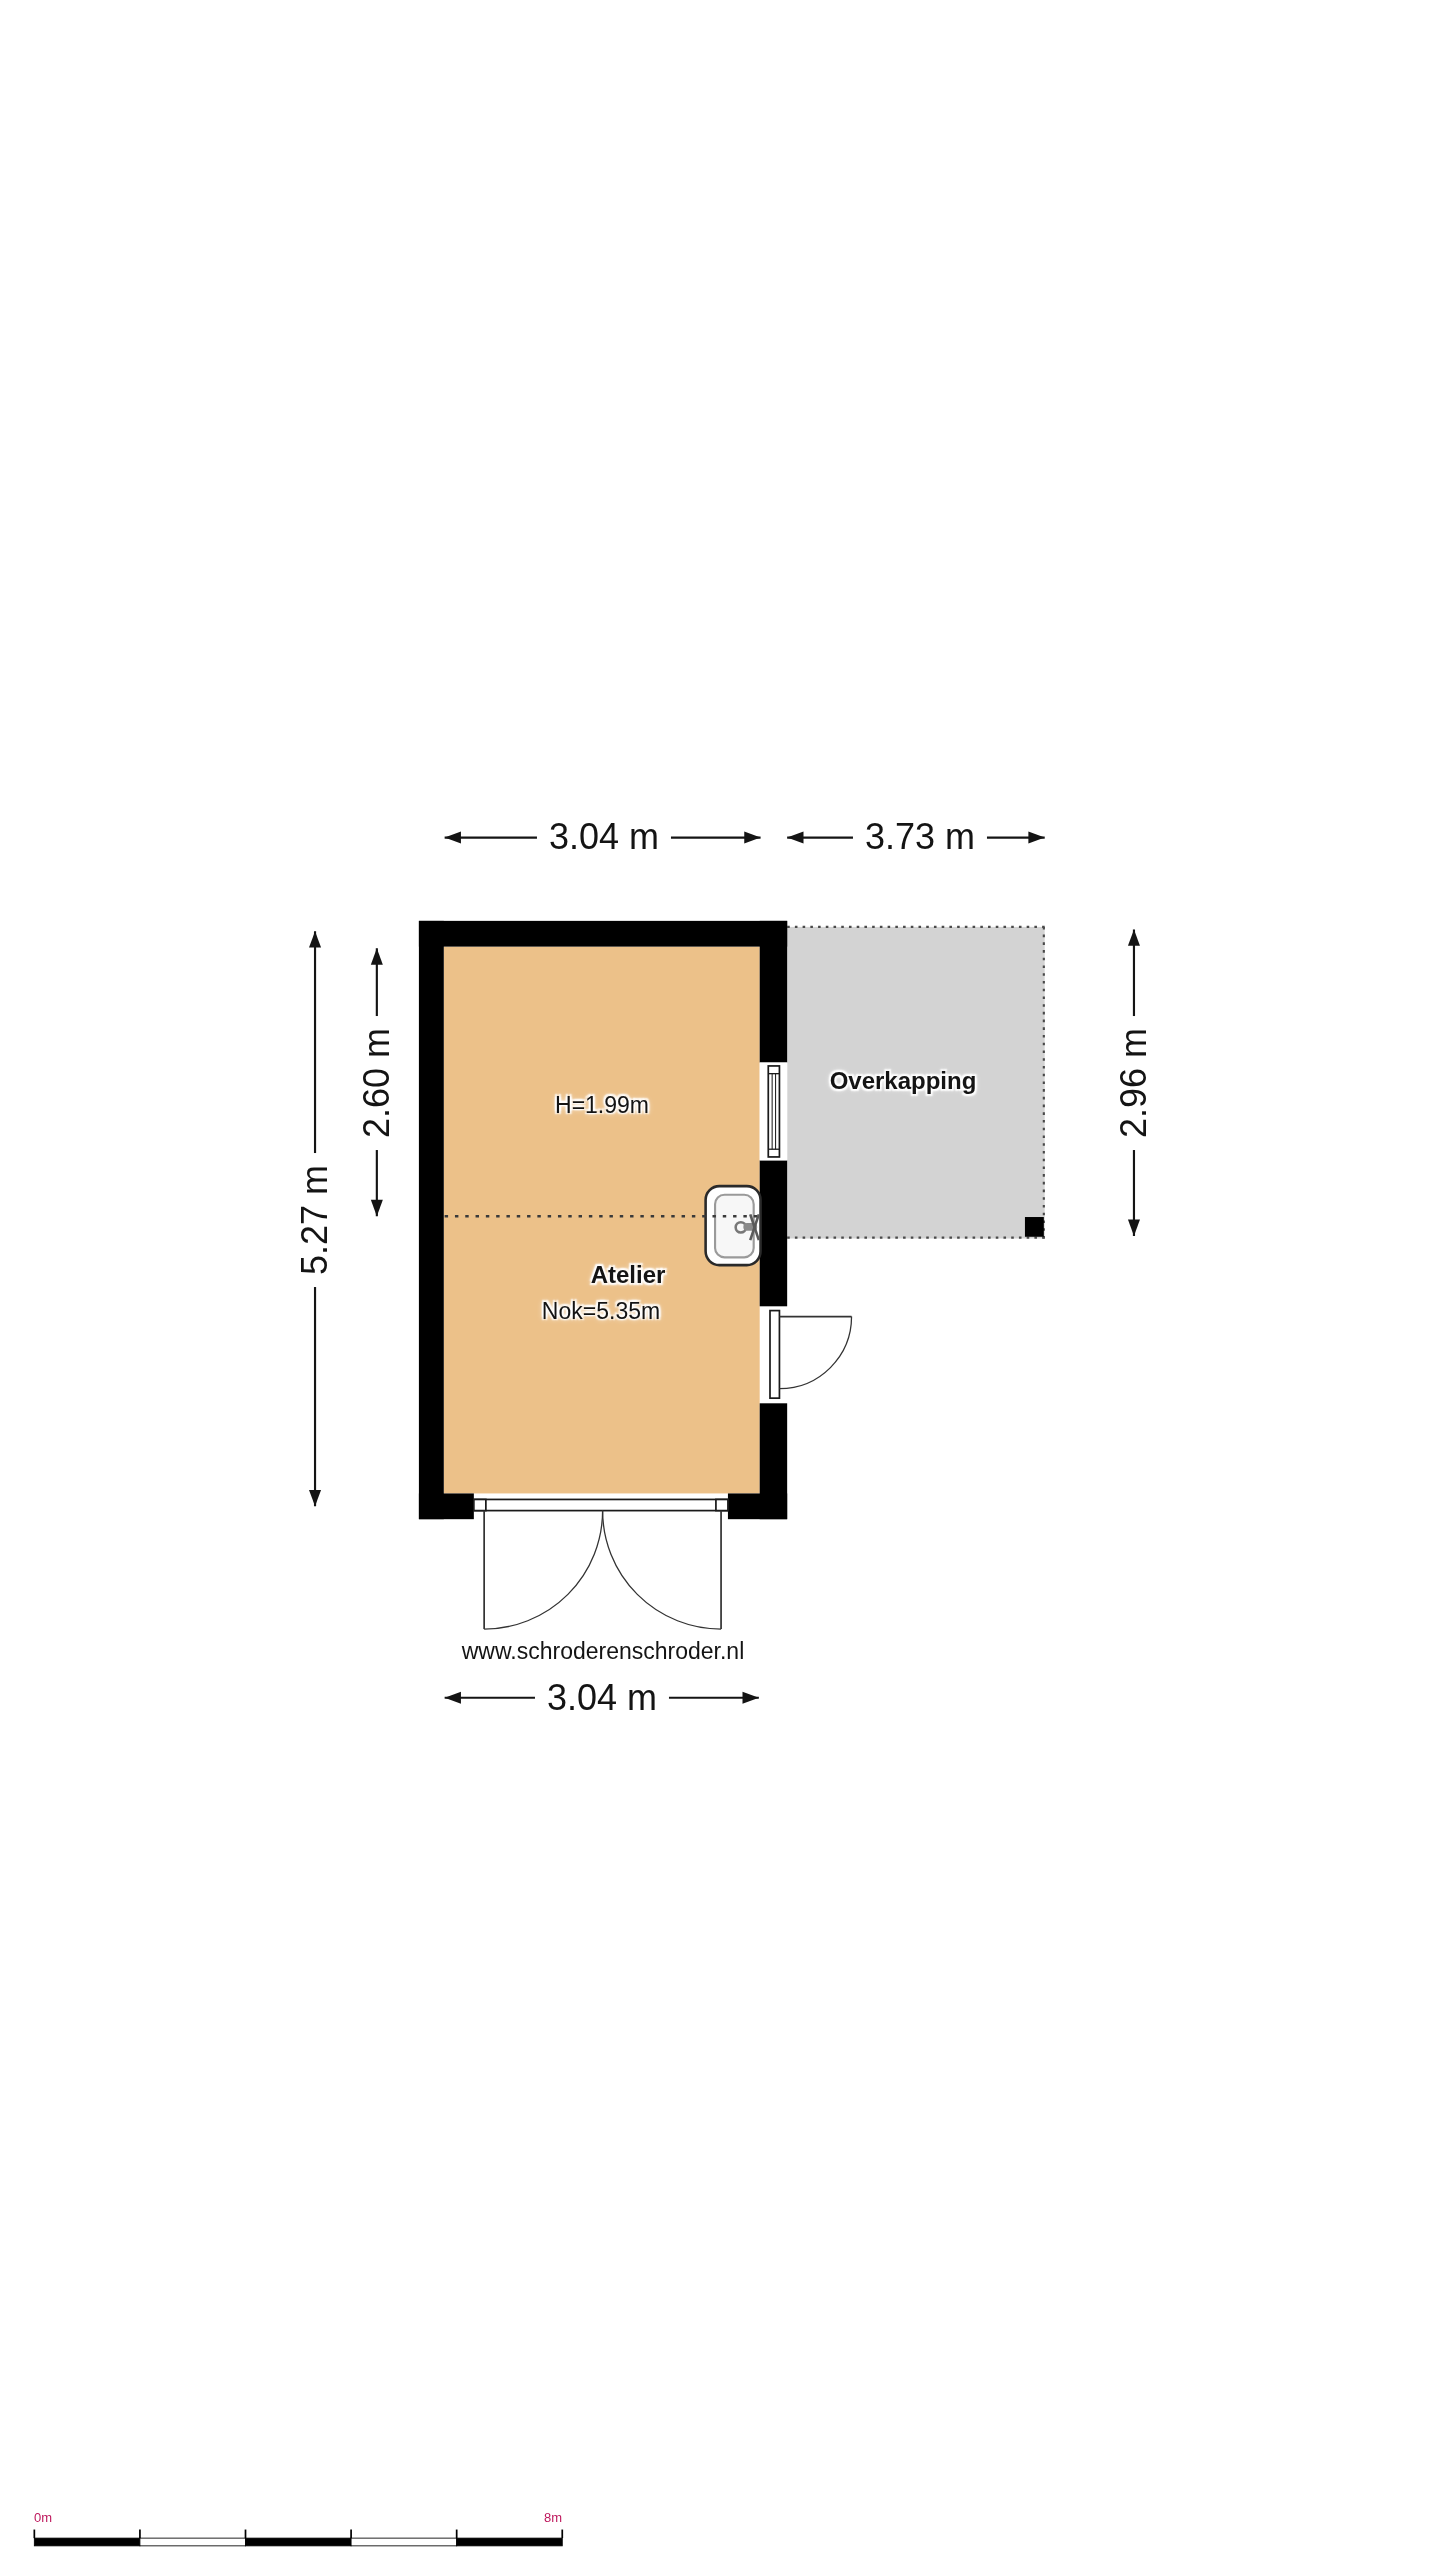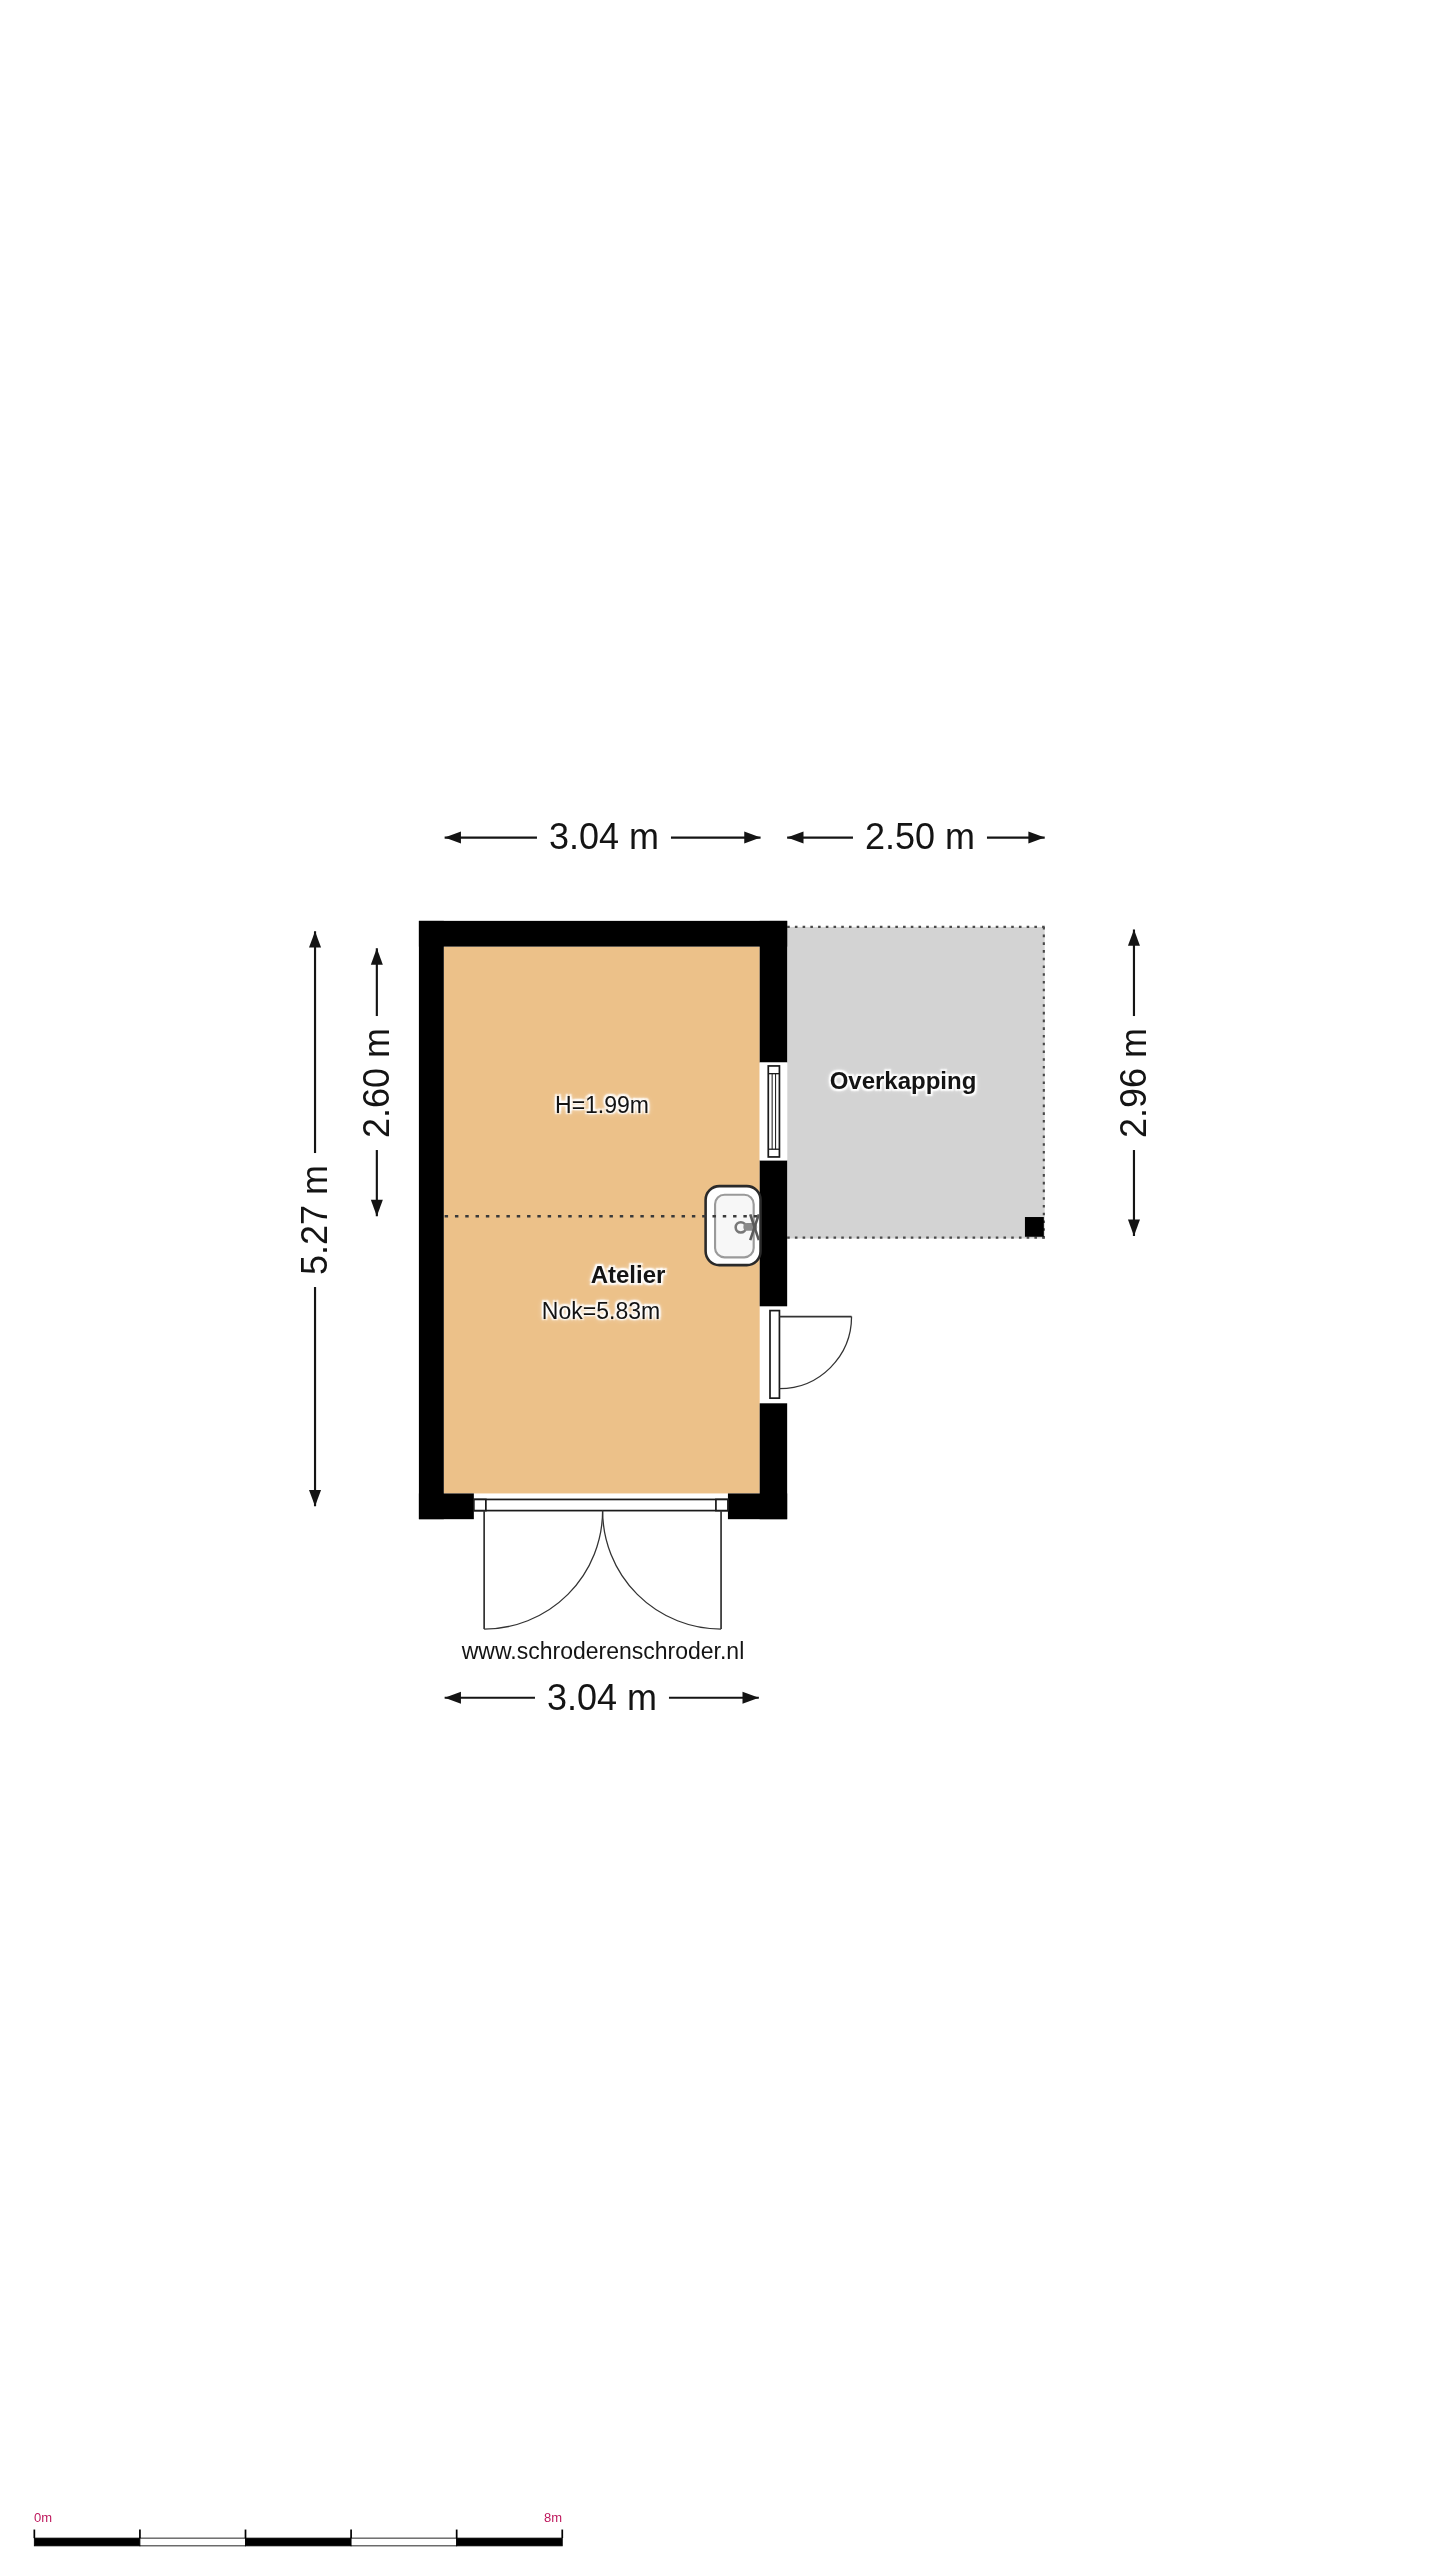--- a/index.html
+++ b/index.html
@@ -127,29 +127,29 @@
     <rect x="532" y="2947" width="123" height="9" fill="#000000" stroke="#000000" stroke-width="1"></rect>
     <line x1="40" y1="2937" x2="40" y2="2947" stroke="#000000" stroke-width="2"></line>
     <line x1="163" y1="2937" x2="163" y2="2947" stroke="#000000" stroke-width="2"></line>
     <line x1="286" y1="2937" x2="286" y2="2947" stroke="#000000" stroke-width="2"></line>
     <line x1="409" y1="2937" x2="409" y2="2947" stroke="#000000" stroke-width="2"></line>
     <line x1="532" y1="2937" x2="532" y2="2947" stroke="#000000" stroke-width="2"></line>
     <line x1="655" y1="2937" x2="655" y2="2947" stroke="#000000" stroke-width="2"></line>
   </svg>
 
   <div class="lbl dim" style="left:604px; top:829px;">3.04 m</div>
-  <div class="lbl dim" style="left:920px; top:829px;">2.50 m</div>
+  <div class="lbl dim" style="left:920px; top:829px;">3.73 m</div>
   <div class="lbl dim dim-v" style="left:315px; top:1212px;">5.27 m</div>
   <div class="lbl dim dim-v" style="left:377px; top:1075px;">2.60 m</div>
   <div class="lbl dim dim-v" style="left:1134px; top:1075px;">2.96 m</div>
   <div class="lbl dim" style="left:602px; top:1690px;">3.04 m</div>
 
   <div class="lbl note" style="left:602px; top:1097px;">H=1.99m</div>
   <div class="lbl room" style="left:605px; top:1267px;padding-left:46px;">Atelier</div>
-  <div class="lbl note" style="left:601px; top:1303px;">Nok=5.83m</div>
+  <div class="lbl note" style="left:601px; top:1303px;">Nok=5.35m</div>
   <div class="lbl room" style="left:903px; top:1073px;">Overkapping</div>
 
   <div class="lbl web" style="left:603px; top:1643px;">www.schroderenschroder.nl</div>
 
   <div class="scale-lbl" style="left:34px; top:2516px; transform:translate(0,-100%);">0m</div>
   <div class="scale-lbl" style="left:562px; top:2516px; transform:translate(-100%,-100%);">8m</div>
 
 </div>
 
 

